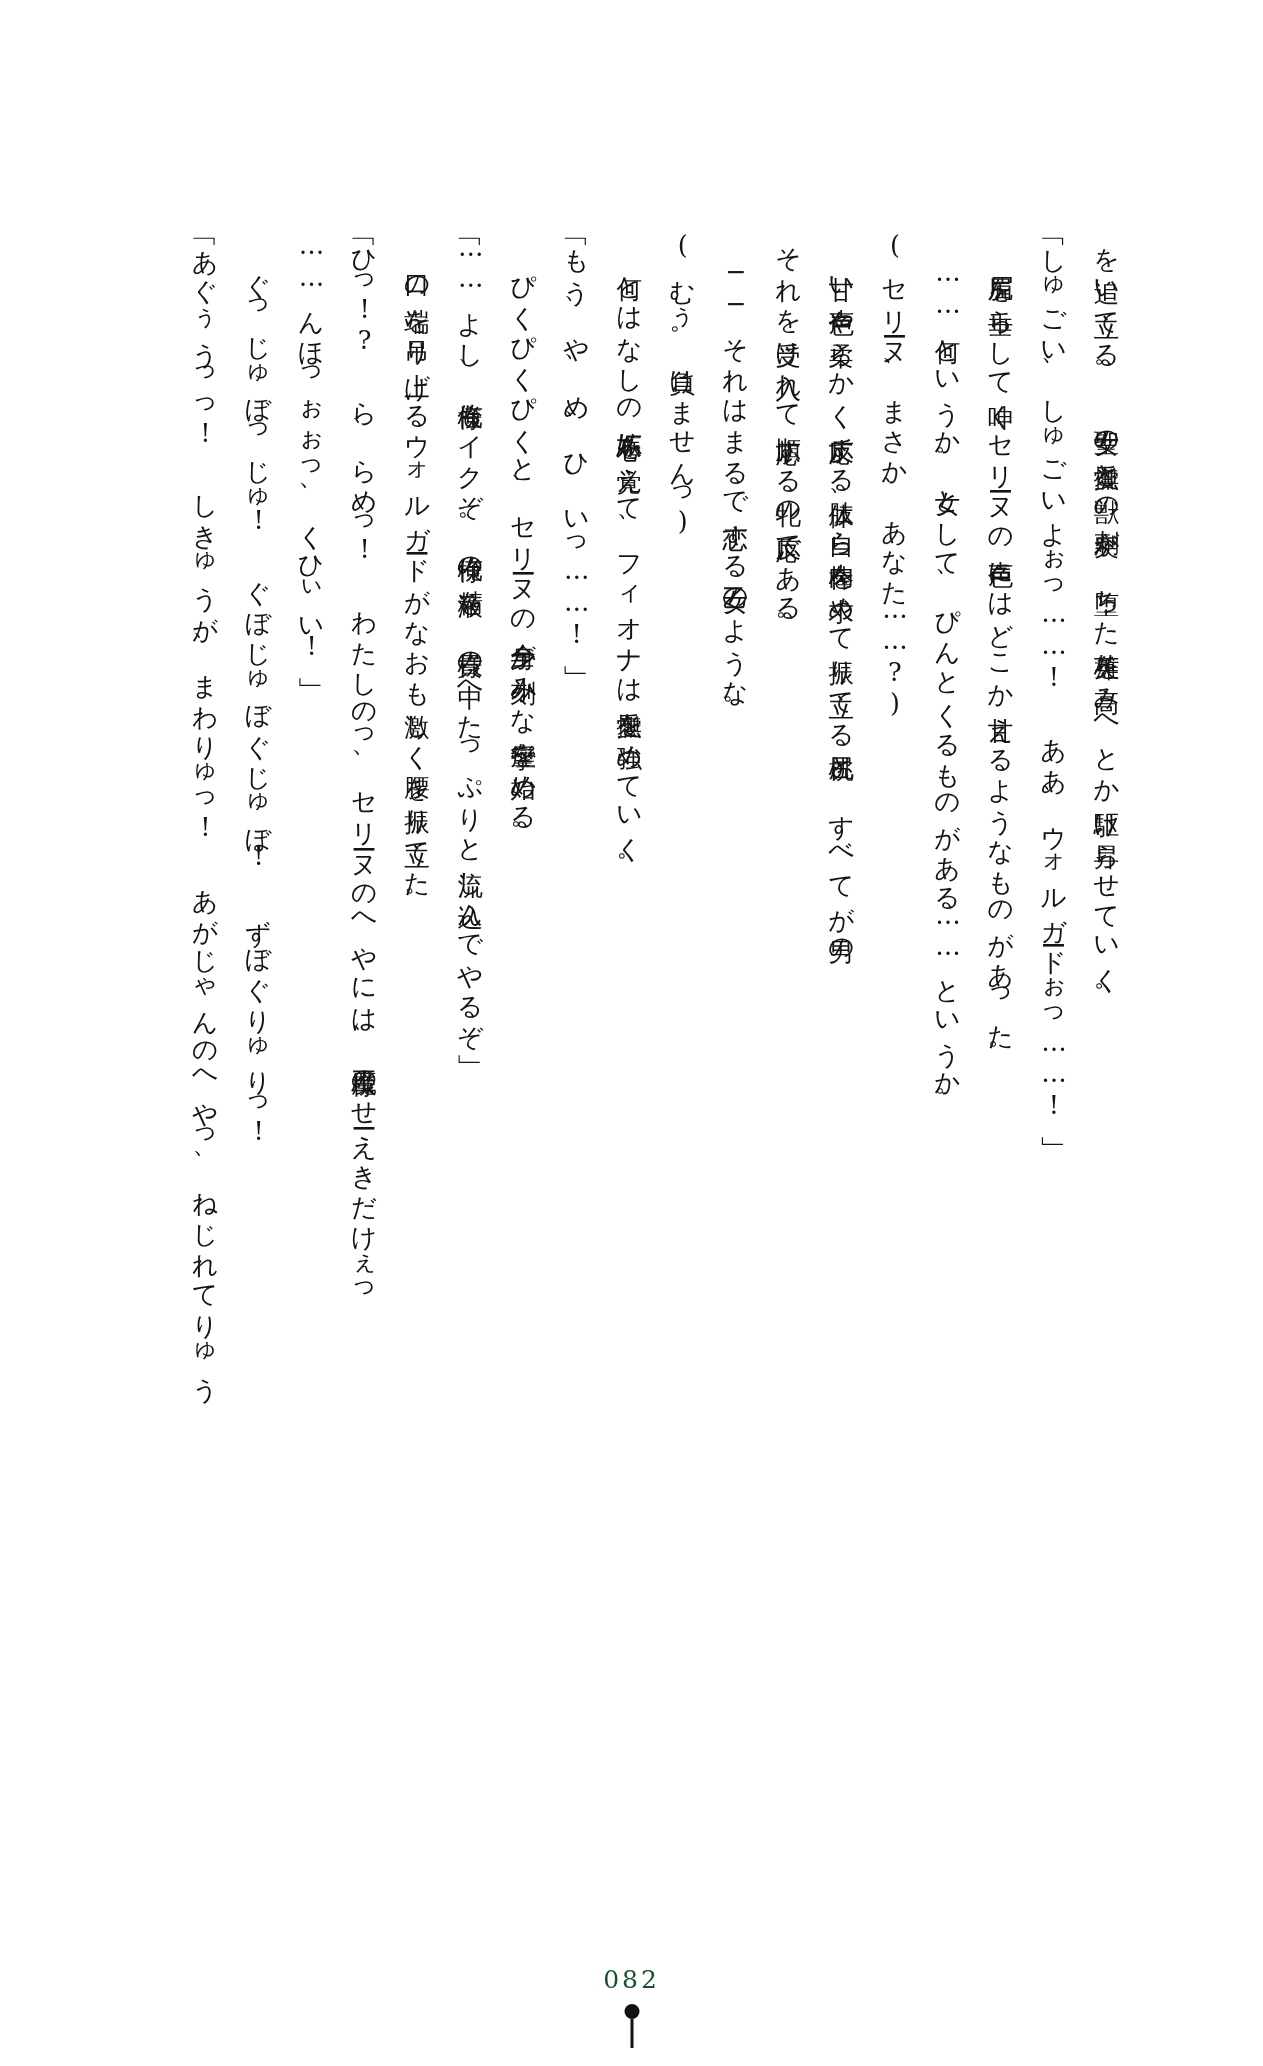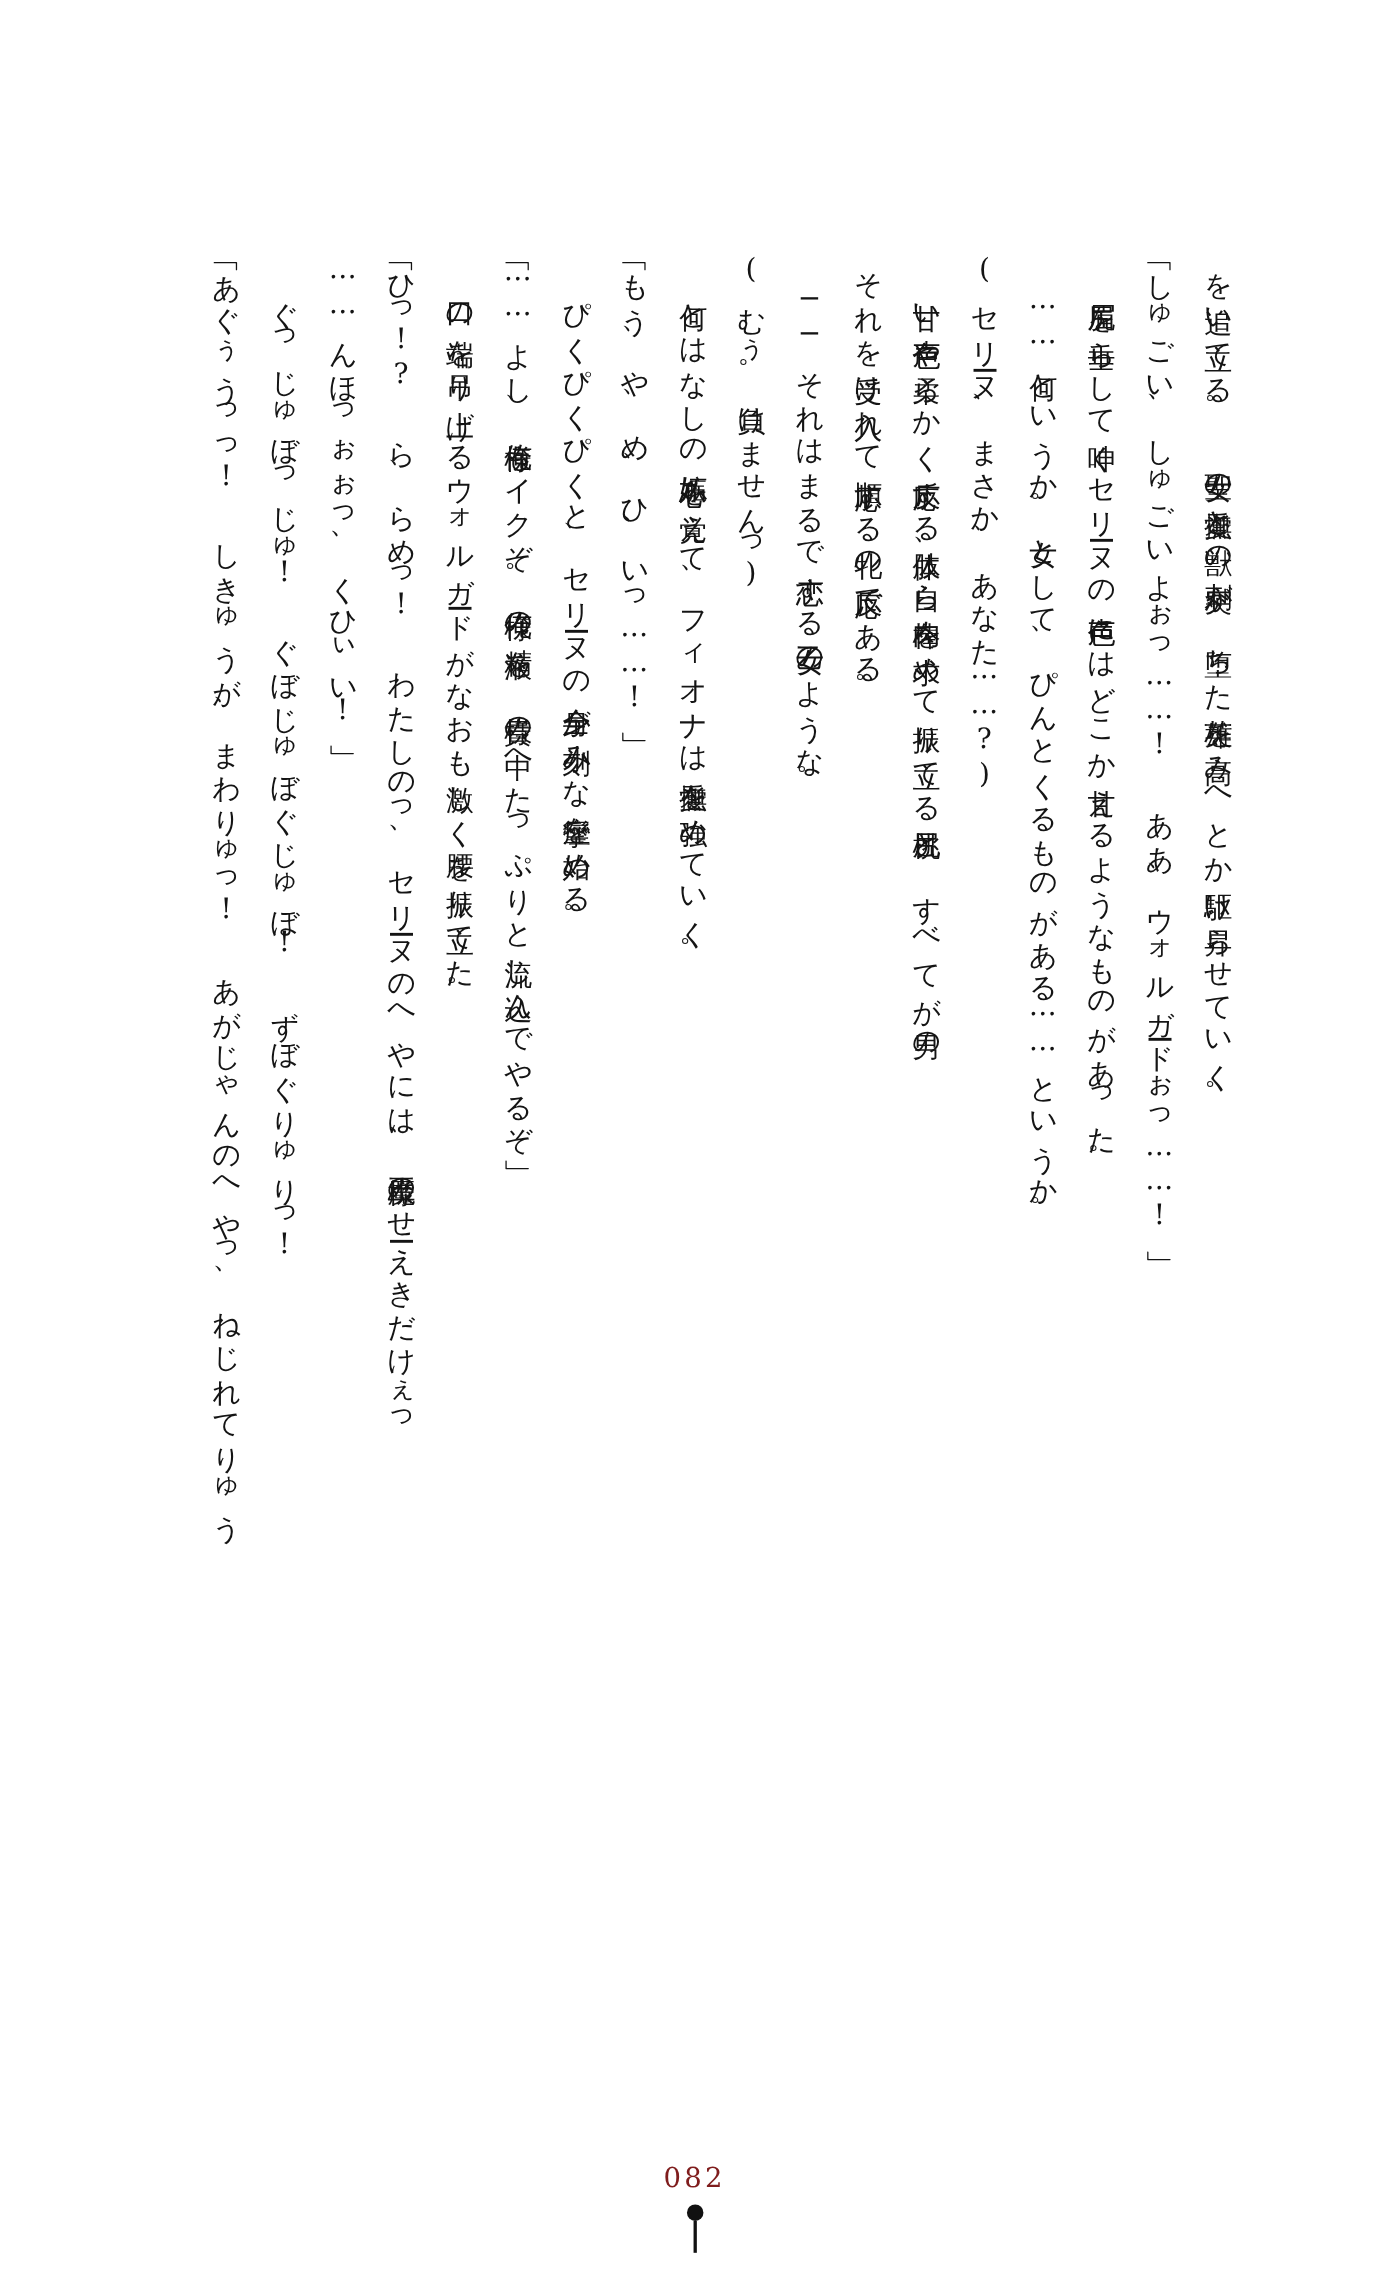--- a/index.html
+++ b/index.html
@@ -49,21 +49,21 @@
 
   
   .folio {
     position: absolute;
     left: 0;
     right: 0;
     bottom: 72px;
     text-align: center;
     font-size: 25px;
     letter-spacing: 3px;
-    color: #7f1d1d;
+    color: #14532d;
     font-family: "DejaVu Serif", "Liberation Serif", serif;
   }
 
   .footer-mark {
     position: absolute;
     left: 50%;
     bottom: 18px;
     transform: translateX(-50%);
     width: 18px;
     height: 44px;

